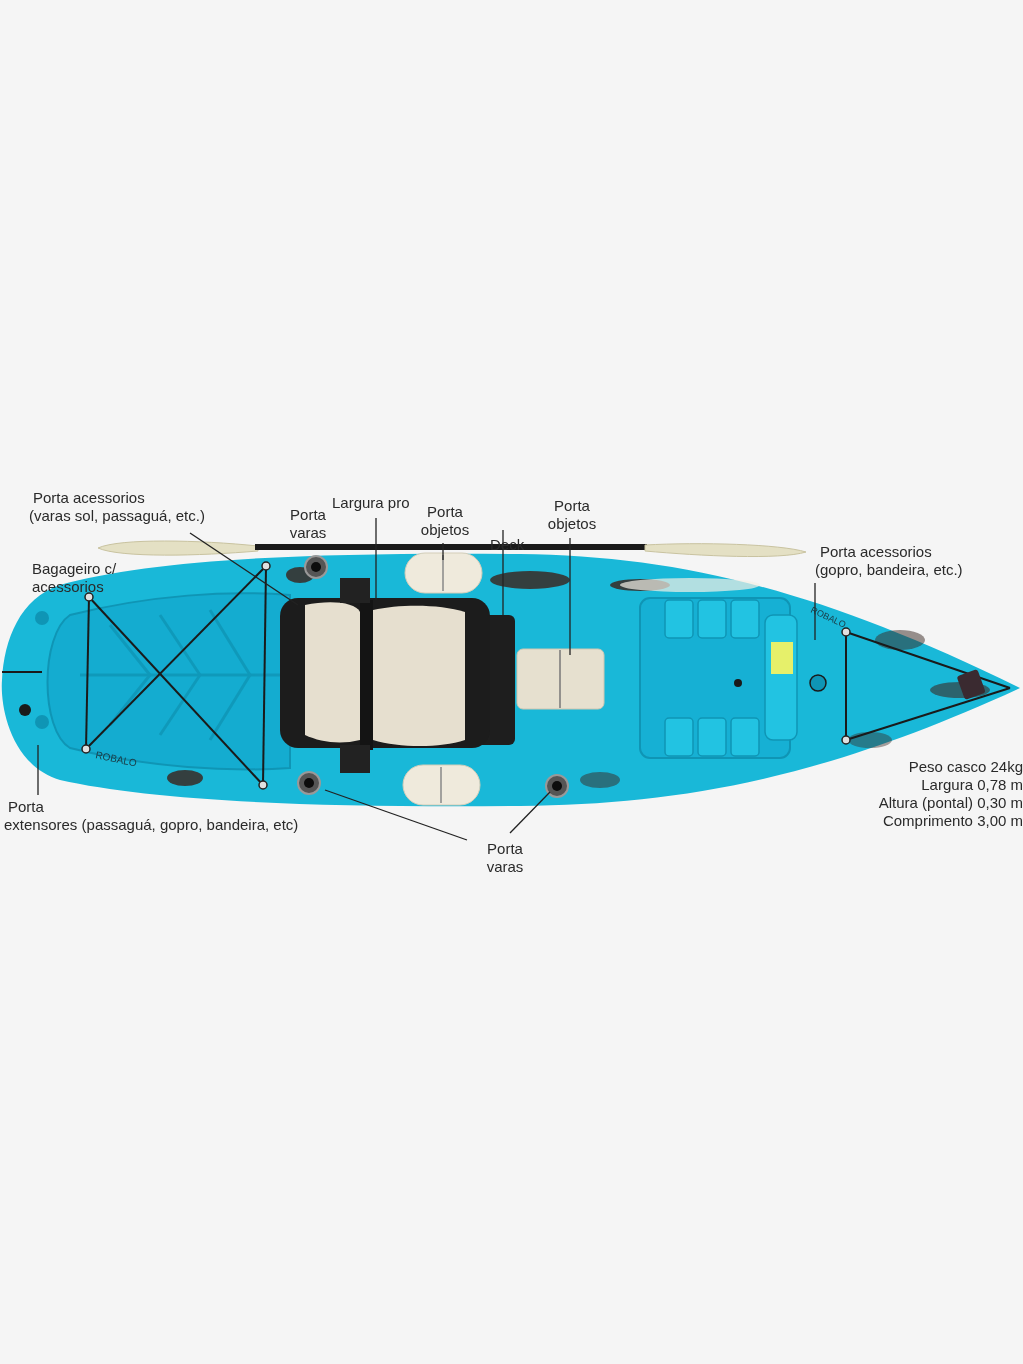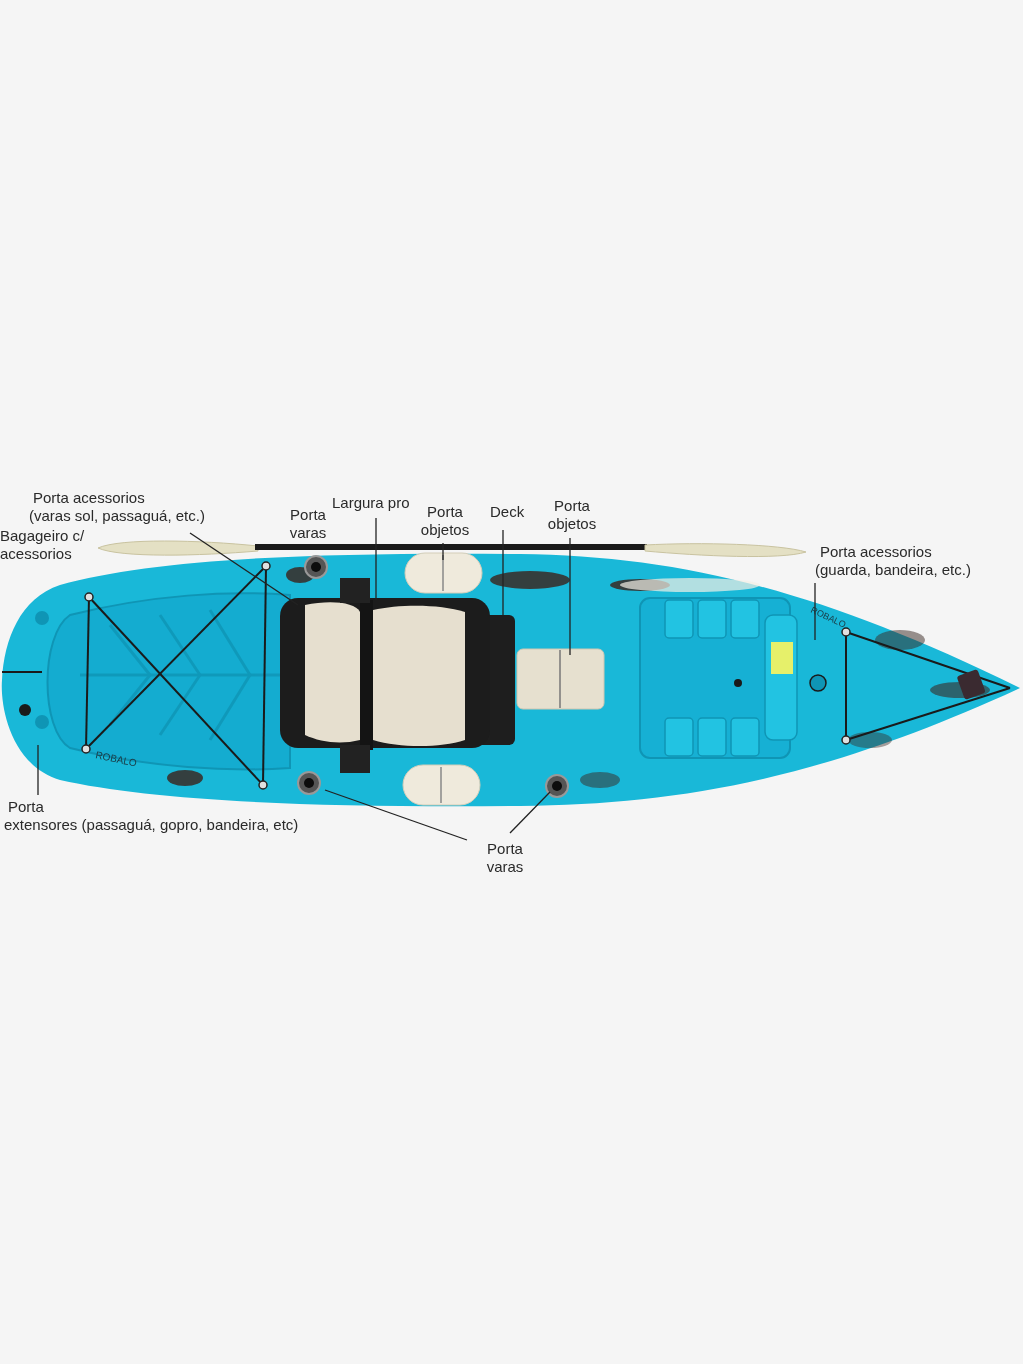--- a/index.html
+++ b/index.html
@@ -134,56 +134,62 @@
       <line x1="325" y1="790" x2="467" y2="840"></line>
       <line x1="510" y1="833" x2="550" y2="792"></line>
     </g>
   </svg>
 
   <div class="lbl" style="left:33px; top:489px;">
     <div>Porta acessorios</div>
     <div style="margin-left:-4px">(varas sol, passaguá, etc.)</div>
   </div>
 
-  <div class="lbl" style="left:0px; top:527px;">
+  <div class="lbl" style="left:0px; top:560px;padding-left:32px;">
     <div>Bagageiro c/</div>
     <div>acessorios</div>
   </div>
 
   <div class="lbl center" style="left:286px; top:506px; width:44px;">
     <div>Porta</div>
     <div>varas</div>
   </div>
 
   <div class="lbl" style="left:332px; top:494px;">
     <div>Largura pro</div>
   </div>
 
   <div class="lbl center" style="left:416px; top:503px; width:58px;">
     <div>Porta</div>
     <div>objetos</div>
   </div>
 
-  <div class="lbl" style="left:490px; top:503px;">
+  <div class="lbl" style="left:490px; top:536px;">
     <div>Deck</div>
   </div>
 
   <div class="lbl center" style="left:543px; top:497px; width:58px;">
     <div>Porta</div>
     <div>objetos</div>
   </div>
 
   <div class="lbl" style="left:815px; top:543px;">
     <div style="margin-left:5px">Porta acessorios</div>
-    <div>(guarda, bandeira, etc.)</div>
+    <div>(gopro, bandeira, etc.)</div>
   </div>
 
   <div class="lbl" style="left:4px; top:798px;">
     <div style="margin-left:4px">Porta</div>
     <div>extensores (passaguá, gopro, bandeira, etc)</div>
   </div>
 
   <div class="lbl center" style="left:480px; top:840px; width:50px;">
     <div>Porta</div>
     <div>varas</div>
   </div>
 
+  <div class="lbl right" style="right:0px; top:758px;">
+    <div>Peso casco 24kg</div>
+    <div>Largura 0,78 m</div>
+    <div>Altura (pontal) 0,30 m</div>
+    <div>Comprimento 3,00 m</div>
+  </div>
 </div>
 
 </body></html>

